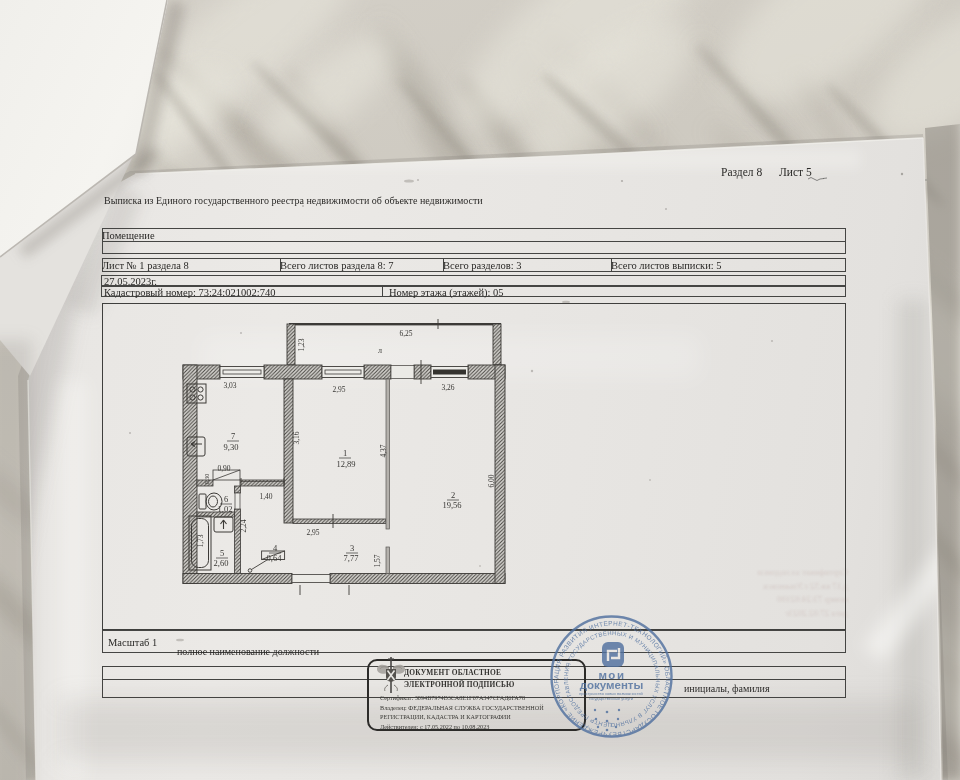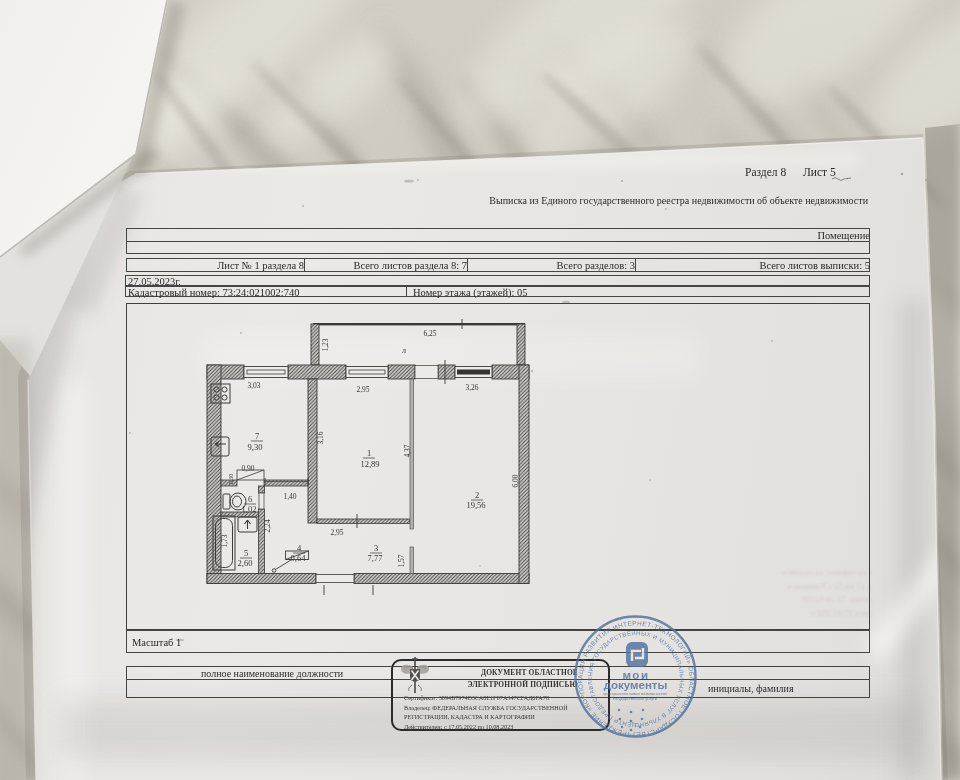--- a/index.html
+++ b/index.html
@@ -14,21 +14,21 @@
   .crease{position:absolute;filter:blur(6px);}
   #sliver{position:absolute;left:0;top:0;width:300px;height:450px;
     clip-path:polygon(0px 250px,134px 154px,30px 376px,0px 340px);
     background:#e4e2de;}
   #whitesheet{position:absolute;left:0;top:0;width:300px;height:300px;
     clip-path:polygon(0 0,168px 0,136px 154px,0px 258px);
     background:linear-gradient(115deg,#f0efeb 0%,#f5f4f0 40%,#eeede9 75%,#e6e5e1 100%);}
   .line{position:absolute;background:#434341;height:1.2px;}
   .vline{position:absolute;background:#434341;width:1.1px;}
   .t{position:absolute;white-space:nowrap;color:#2b2a28;}
-  .ctr{text-align:right;}
+  .ctr{text-align:left;}
 </style>
 </head>
 <body>
 
 <div id="marble">
   <div class="vein" style="left:40px;top:10px;width:19px;height:260px;background:rgba(146,140,128,0.33);transform:rotate(-38deg);filter:blur(10px);"></div>
   <div class="vein" style="left:120px;top:40px;width:20px;height:259px;background:rgba(146,140,128,0.33);transform:rotate(-47deg);filter:blur(11px);"></div>
   <div class="vein" style="left:230px;top:10px;width:19px;height:230px;background:rgba(146,140,128,0.33);transform:rotate(-47deg);filter:blur(7px);"></div>
   <div class="vein" style="left:330px;top:50px;width:19px;height:188px;background:rgba(146,140,128,0.26);transform:rotate(-35deg);filter:blur(7px);"></div>
   <div class="vein" style="left:420px;top:10px;width:21px;height:200px;background:rgba(146,140,128,0.41);transform:rotate(-32deg);filter:blur(11px);"></div>
@@ -118,21 +118,21 @@
     <circle cx="772" cy="341" r="1.1" opacity="0.45"></circle>
     <circle cx="303" cy="206" r="1" opacity="0.5"></circle>
     <circle cx="650" cy="480" r="1" opacity="0.4"></circle>
   </g>
   <g fill="#9a968f" opacity="0.5">
     <ellipse cx="409" cy="181" rx="5" ry="1.6"></ellipse>
     <ellipse cx="566" cy="302" rx="4" ry="1.2"></ellipse>
     <ellipse cx="180" cy="640" rx="4" ry="1.3"></ellipse>
   </g>
 </svg>
-<div id="content" class="abs" style="left:0;top:0;width:868px;height:780px;filter:blur(0.28px);margin-left:24px;">
+<div id="content" class="abs" style="left:0;top:0;width:868px;height:780px;filter:blur(0.28px);">
 
   <div class="t" style="left:721px;top:166px;font-size:11.5px;">Раздел 8</div>
   <div class="t" style="left:779px;top:166px;font-size:11.5px;">Лист 5</div>
   <svg class="abs" style="left:806px;top:176px;" width="22" height="8">
       <path d="M2,3 q3,-3 6,0 q3,3 6,0 l4,-0.5 M17,2.5 l4,-0.5" stroke="#6a6a68" fill="none" stroke-width="0.8"></path>
     </svg>
 
   <div class="t ctr" style="left:104px;top:195px;width:740px;font-size:10px;">Выписка из Единого государственного реестра недвижимости об объекте недвижимости</div>
 
 
@@ -357,21 +357,21 @@
   <div class="abs" style="left:102px;top:630px;width:744px;height:22.5px;border:1.1px solid #454543;box-sizing:border-box;"></div>
 
   <div class="t" style="left:108px;top:637px;font-size:10.5px;">Масштаб 1</div>
 
   <div class="line" style="left:102px;top:666px;width:744px;"></div>
   <div class="line" style="left:102px;top:679px;width:744px;"></div>
   <div class="line" style="left:102px;top:696.5px;width:744px;"></div>
   <div class="vline" style="left:102px;top:666px;height:30.5px;"></div>
   <div class="vline" style="left:845px;top:666px;height:30.5px;"></div>
 
-  <div class="t" style="left:177px;top:668px;font-size:10px;">полное наименование должности</div>
+  <div class="t" style="left:177px;top:646px;font-size:10px;">полное наименование должности</div>
   <div class="t" style="left:684px;top:683px;font-size:10px;">инициалы, фамилия</div>
 
   <div class="abs" style="left:704px;top:566px;width:144px;height:70px;transform:scaleX(-1);filter:blur(1.1px);color:rgba(162,124,120,0.22);font-size:9px;line-height:13.5px;text-align:left;">
     Сертификат эл.подписи<br>д.17 кв.52 г.Ульяновск<br>номер 73:24:02100<br>дата 27.02.2023г
   </div>
 
   <div class="abs" style="left:367px;top:659px;width:219px;height:72px;border:2.4px solid #2c2b29;border-radius:10px;box-sizing:border-box;"></div>
 
   <svg class="abs" style="left:375px;top:655px;" width="32" height="40" viewBox="0 0 32 40">
     <g>

